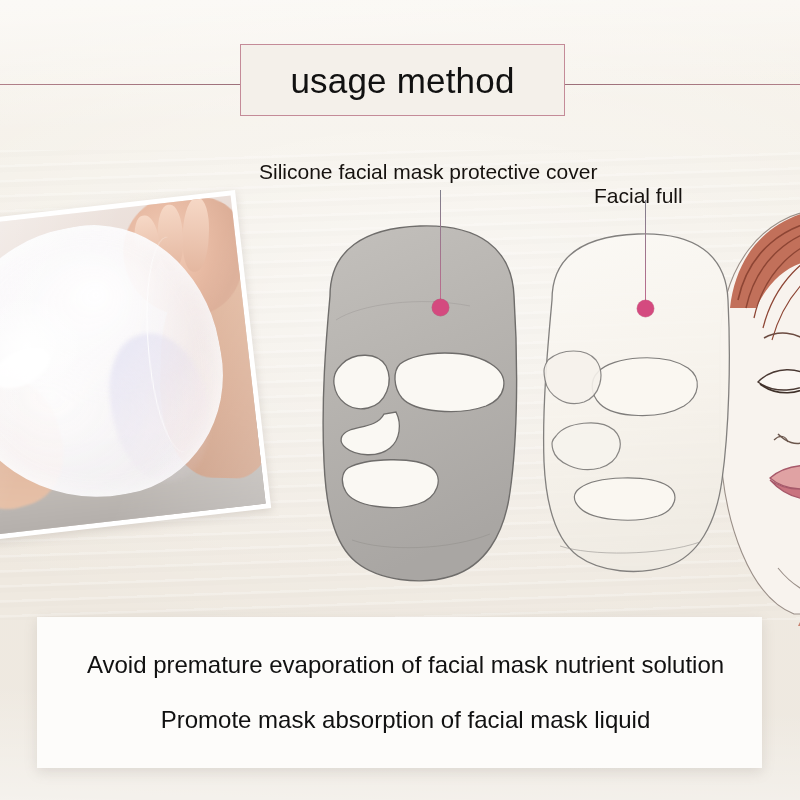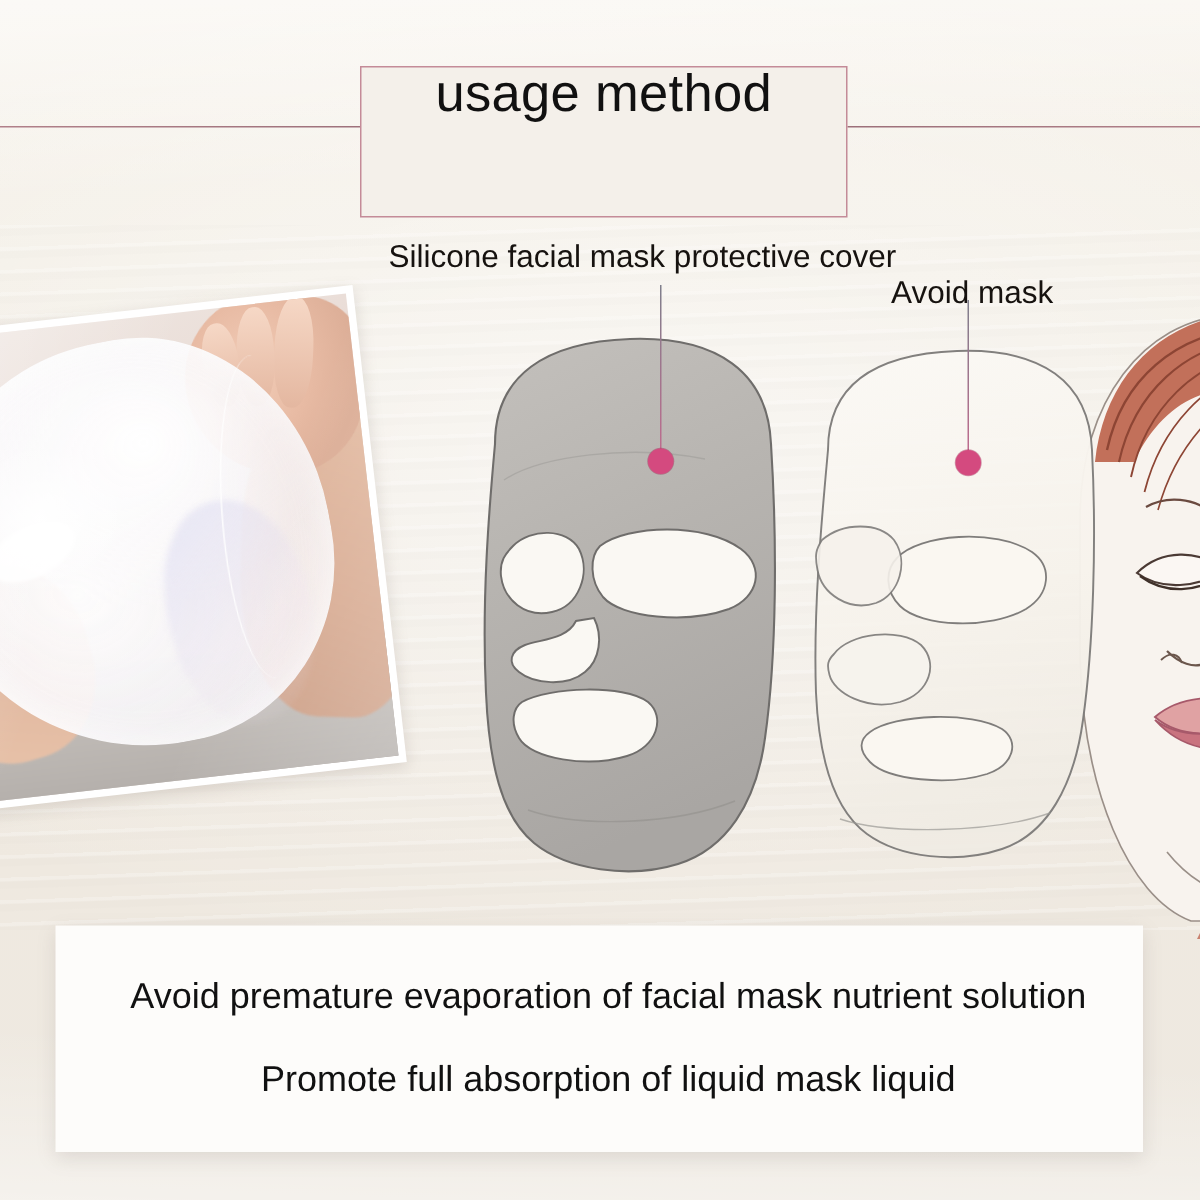--- a/index.html
+++ b/index.html
@@ -32,24 +32,24 @@
     opacity:.75;
   }
 
   
   .head-rule{
     position:absolute;left:0;right:0;top:84px;height:1.4px;
     background:linear-gradient(90deg,#a9737e,#90606c 35%,#8d5d69 65%,#a9737e);
     opacity:.9;
   }
   .title-box{
-    position:absolute;left:240px;top:44px;width:325px;height:101px;
+    position:absolute;left:240px;top:44px;width:325px;height:72px;
     border:1.3px solid #c48b98;
     background:#f4f0ea;
-    display:flex;align-items:flex-start;justify-content:center;
+    display:flex;align-items:center;justify-content:center;
     box-sizing:border-box;
   }
   .title-box .title-txt{
     font-size:35px;color:#111;letter-spacing:.2px;font-weight:400;
     line-height:1;
   }
 
   
   .photo-card{
     position:absolute;left:-28px;top:205px;width:282px;height:320px;
@@ -264,22 +264,22 @@
                C392 512 354 506 346 492 C340 482 342 472 348 468 Z" fill="#faf8f3" stroke="#6f6d6b" stroke-width="1.3"></path>
       <path d="M336 320 C360 304 420 296 470 306" fill="none" stroke="#9d9a97" stroke-width=".9" opacity=".55"></path>
       <path d="M352 540 C386 552 450 550 490 534" fill="none" stroke="#8d8b88" stroke-width=".9" opacity=".5"></path>
     </g>
   </svg>
 
   <div class="callout c-silicone">Silicone facial mask protective cover</div>
   <div class="lead lead-1"></div>
   <div class="dot dot-1"></div>
 
-  <div class="callout c-facial">Avoid mask</div>
+  <div class="callout c-facial">Facial full</div>
   <div class="lead lead-2"></div>
   <div class="dot dot-2"></div>
 
   <div class="bottom-card">
     <div class="bc-line bc-line1">Avoid premature evaporation of facial mask nutrient solution</div>
-    <div class="bc-line">Promote full absorption of liquid mask liquid</div>
+    <div class="bc-line">Promote mask absorption of facial mask liquid</div>
   </div>
 
 </div>
 
 </body></html>

